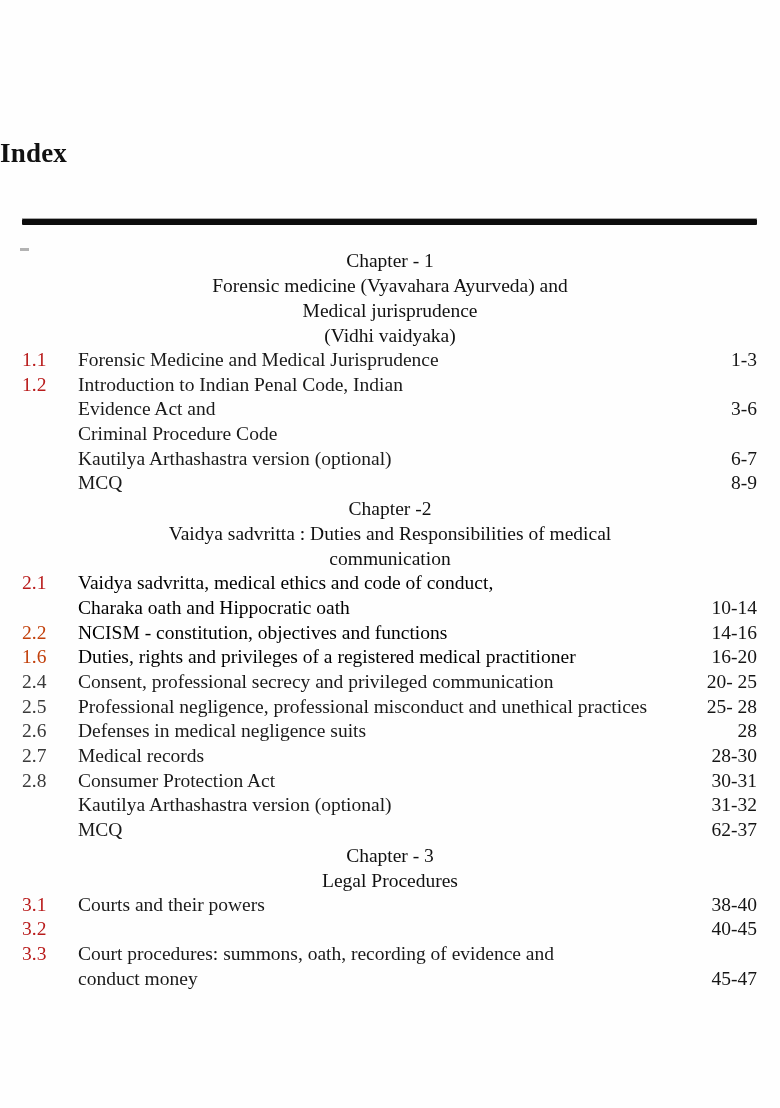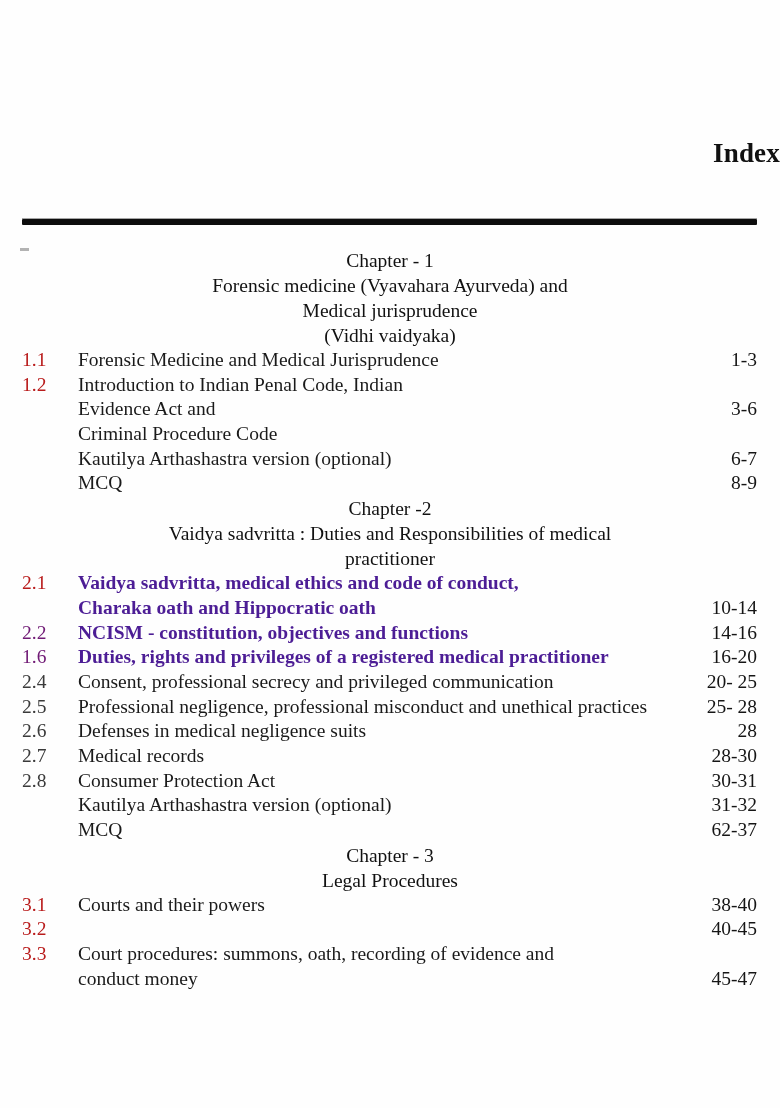--- a/index.html
+++ b/index.html
@@ -23,21 +23,21 @@
     inset: 0;
     background: #fefefe;
   }
 
   
   .page-title {
     position: absolute;
     top: 138px;
     left: 0;
     width: 780px;
-    text-align: right;
+    text-align: left;
     font-size: 27px;
     font-weight: bold;
     letter-spacing: 0.2px;
     color: #111;
   }
 
   
   .rule {
     position: absolute;
     top: 219px;
@@ -96,31 +96,31 @@
     white-space: nowrap;
   }
   .entry .num {
     position: absolute;
     left: 22px;
     top: 0;
     width: 44px;
     text-align: left;
     color: #3a3a3a;
   }
-  .entry .num.faded { color: #701a75; }
+  .entry .num.faded { color: #c2410c; }
   .entry .num.semi { color: #b91c1c; }
 
   .entry .label {
     position: absolute;
     left: 78px;
     top: 0;
     color: #1a1a1a;
     text-align: right;
   }
-  .entry .label.dim { color: #4c1d95; font-weight: bold; }
+  .entry .label.dim { color: #000000; }
 
   .entry .pages {
     position: absolute;
     right: 23px;
     top: 0;
     text-align: right;
     color: #151515;
   }
 </style>
 </head>
@@ -169,21 +169,21 @@
         <div class="entry">
           <span class="num"></span>
           <span class="label">MCQ</span>
           <span class="pages">8-9</span>
         </div>
       </div>
       <div class="chapter-block">
         <div class="chapter-heading">
           <span class="ch-line">Chapter -2</span>
           <span class="ch-line">Vaidya sadvritta : Duties and Responsibilities of medical</span>
-          <span class="ch-line">practitioner</span>
+          <span class="ch-line">communication</span>
         </div>
         <div class="entry">
           <span class="num semi">2.1</span>
           <span class="label dim">Vaidya sadvritta, medical ethics and code of conduct,</span>
           <span class="pages"></span>
         </div>
         <div class="entry">
           <span class="num"></span>
           <span class="label dim">Charaka oath and Hippocratic oath</span>
           <span class="pages">10-14</span>

